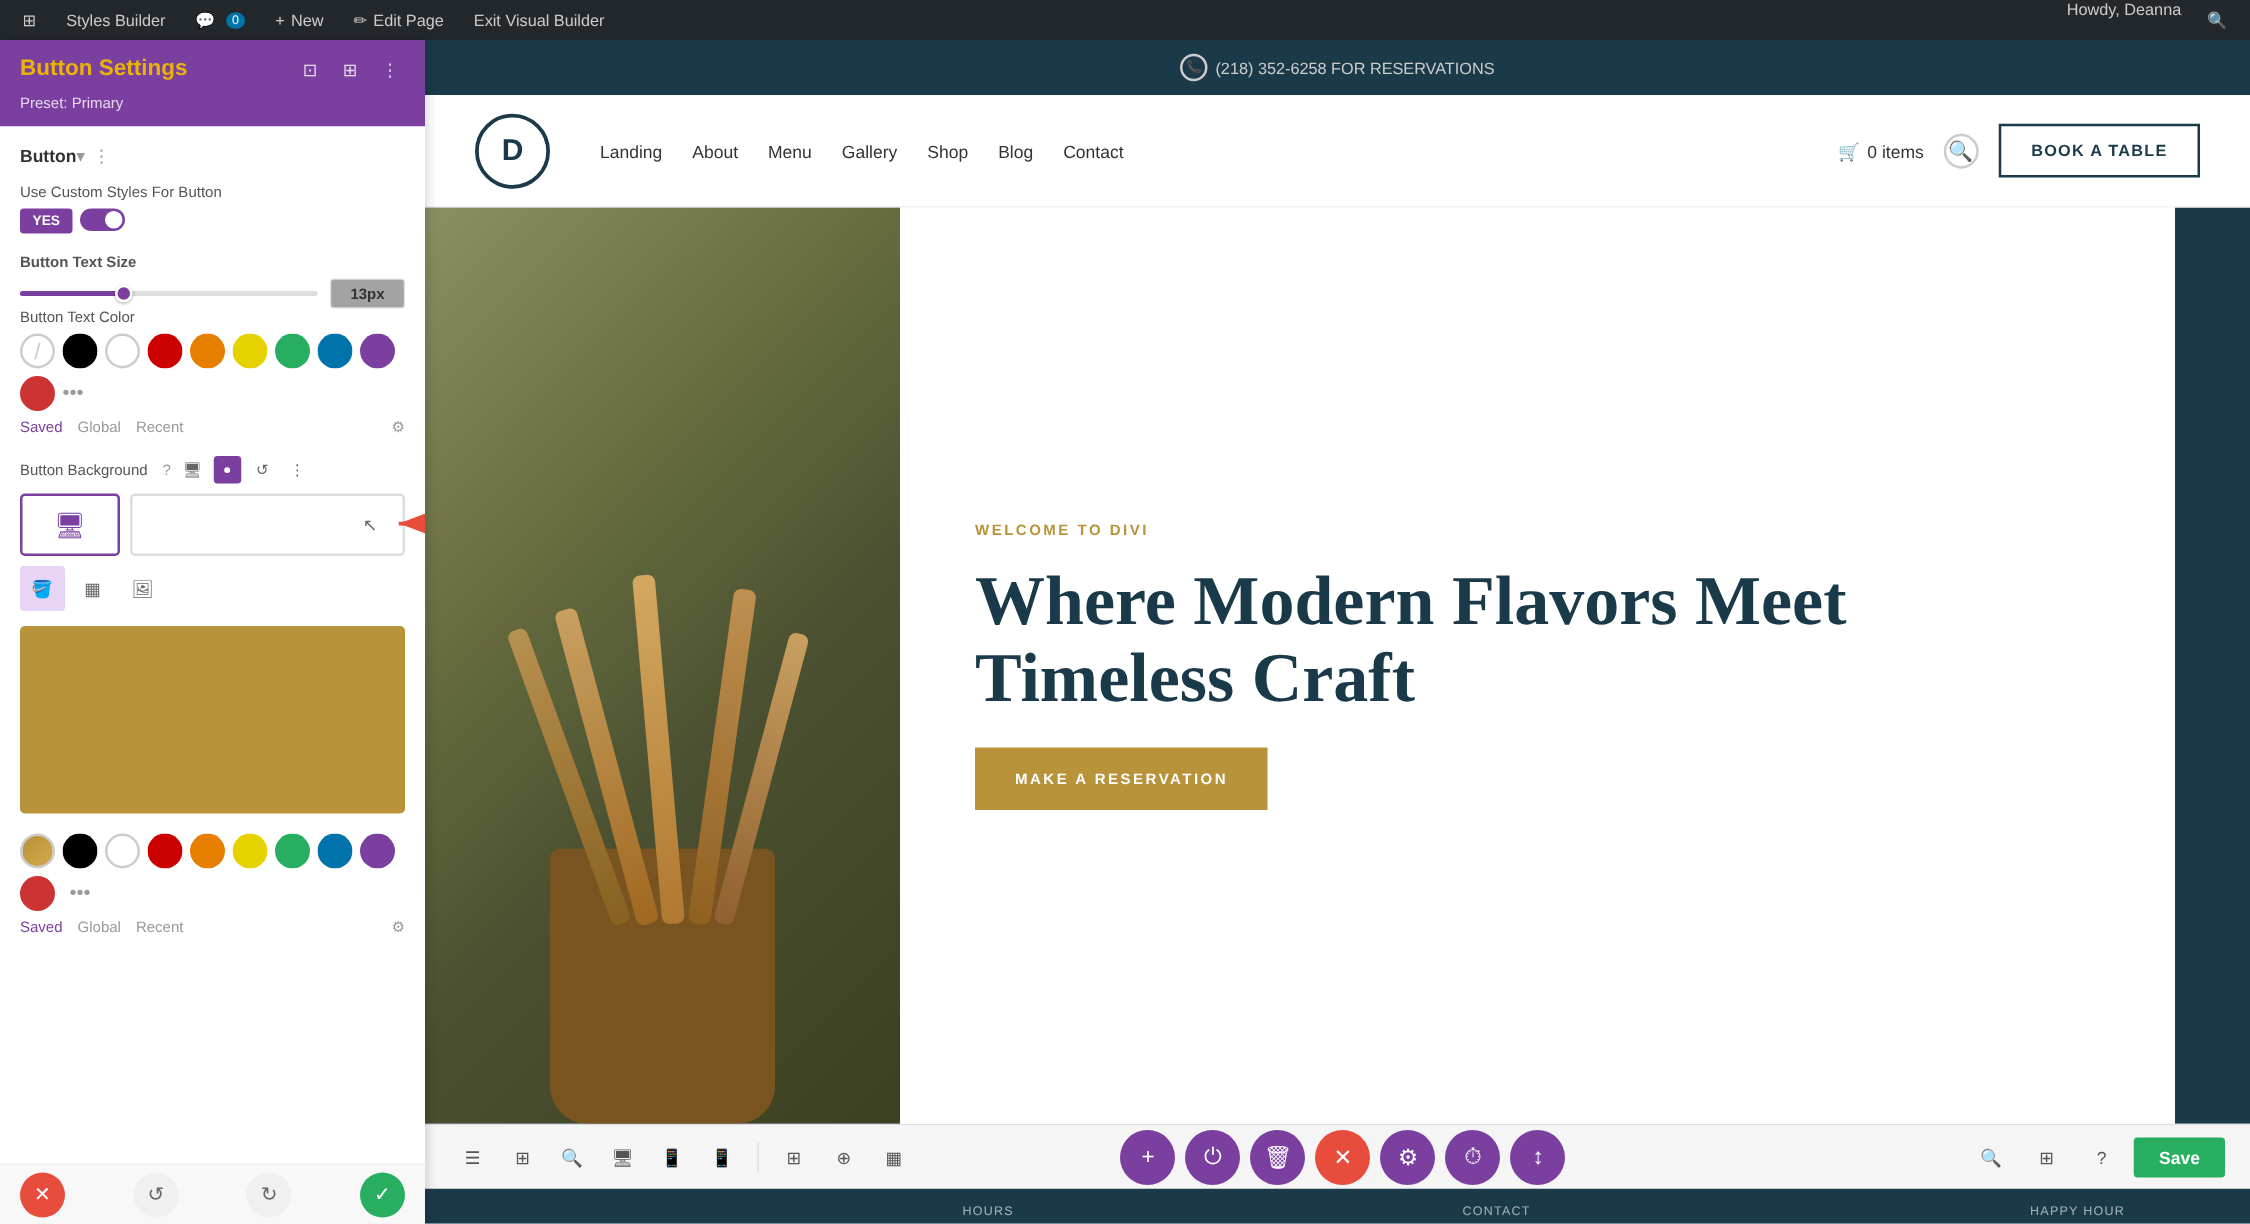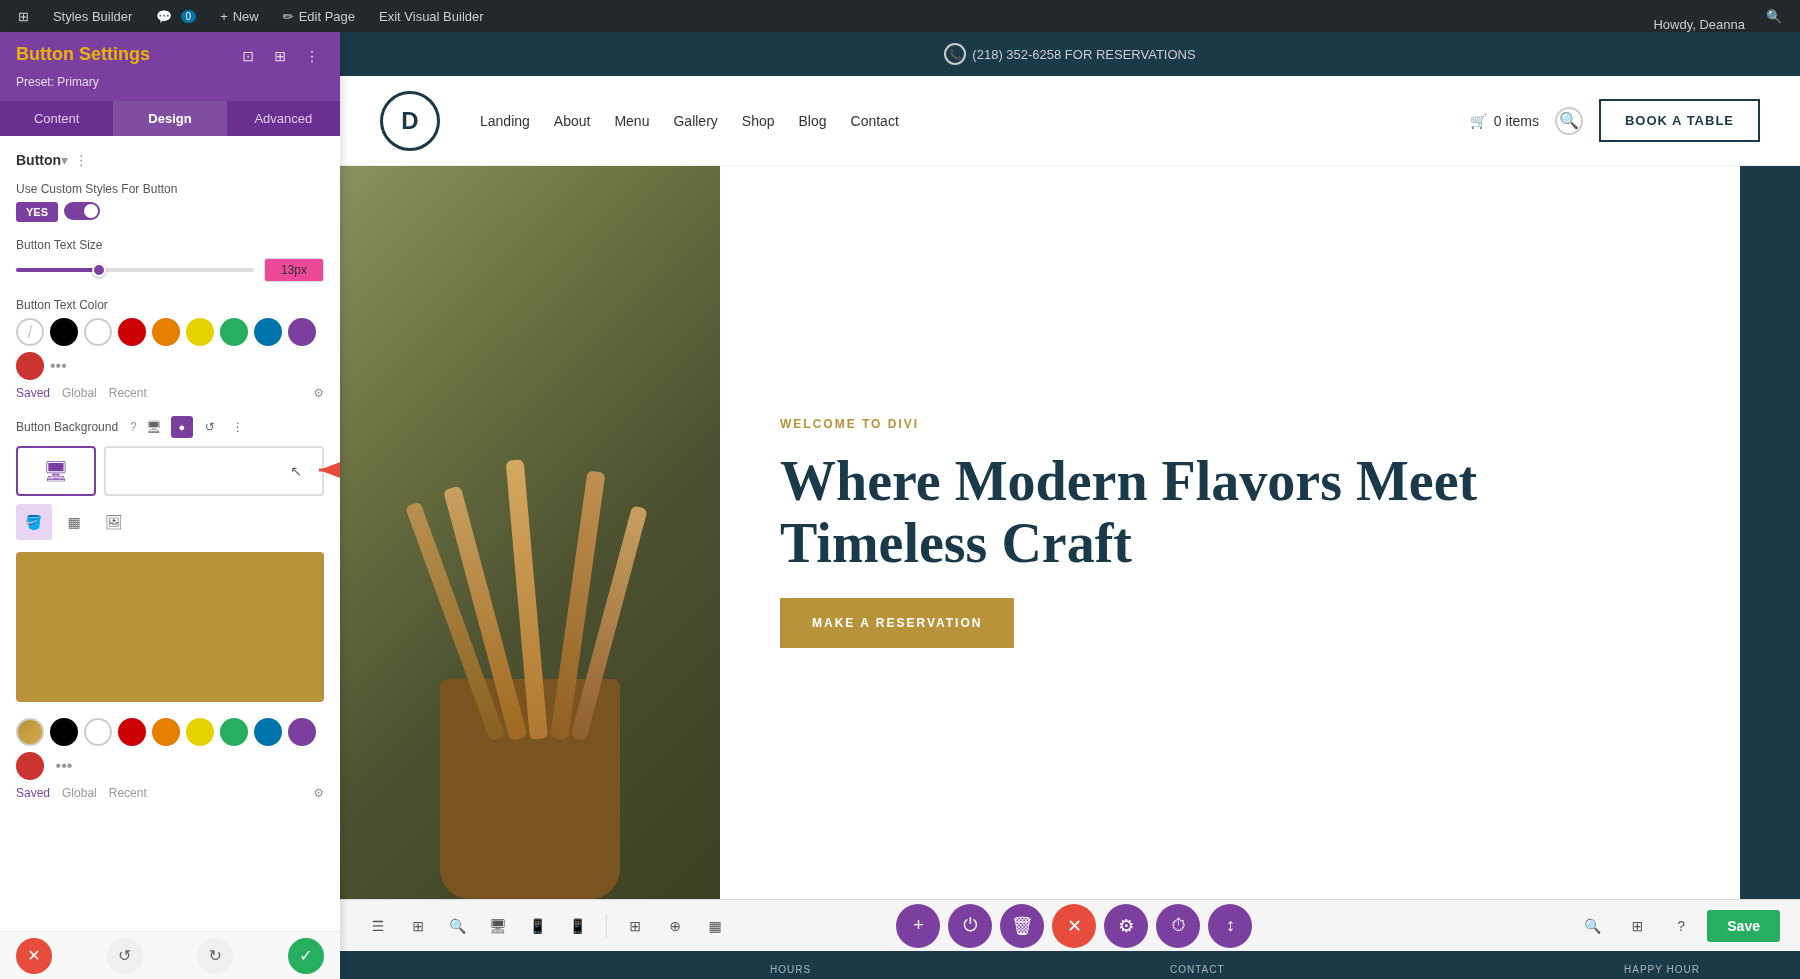--- a/index.html
+++ b/index.html
@@ -22,21 +22,21 @@
       gap: 5px;
       color: #ccc;
       font-size: 13px;
       padding: 0 8px;
       height: 100%;
       cursor: pointer;
     }
     .admin-bar-right {
       margin-left: auto;
       display: flex;
-      align-items: flex-end;
+      align-items: flex-start;
       gap: 5px;
       color: #ccc;
       font-size: 13px;
     }
     .admin-bar-right .howdy { padding: 0 8px; }
     .admin-bar-right .search-btn {
       width: 32px; height: 32px;
       display: flex; align-items: center; justify-content: center;
       cursor: pointer; color: #ccc;
     }
@@ -181,21 +181,22 @@
       content: '';
       position: absolute;
       right: 2px; top: 2px;
       width: 14px; height: 14px;
       background: white;
       border-radius: 50%;
     }
 
     
     .slider-row {
-      margin-bottom: 16px;
+      margin-bottom: 0;
+      font-weight: bold;
     }
     .slider-label {
       font-size: 12px;
       color: #555;
       margin-bottom: 6px;
     }
     .slider-control {
       display: flex;
       align-items: center;
       gap: 10px;
@@ -218,21 +219,21 @@
       left: 35%;
       top: 50%;
       transform: translate(-50%, -50%);
       width: 14px; height: 14px;
       background: #7b3fa0;
       border-radius: 50%;
       border: 2px solid white;
       box-shadow: 0 1px 3px rgba(0,0,0,0.3);
     }
     .slider-value {
-      background: #ec4899;
+      background: #a3a3a3;
       border: 1px solid #ddd;
       border-radius: 3px;
       padding: 4px 8px;
       font-size: 12px;
       color: #333;
       width: 60px;
       text-align: center;
     }
 
     
@@ -689,31 +690,20 @@
         <div class="panel-title">Button Settings</div>
         <div class="panel-preset">Preset: Primary</div>
       </div>
       <div class="panel-header-icons">
         <div class="panel-header-icon">⊡</div>
         <div class="panel-header-icon">⊞</div>
         <div class="panel-header-icon">⋮</div>
       </div>
     </div>
 
-    <div class="panel-tabs">
-      <div class="panel-tab">
-        <span>Content</span>
-      </div>
-      <div class="panel-tab active">
-        <span>Design</span>
-      </div>
-      <div class="panel-tab">
-        <span>Advanced</span>
-      </div>
-    </div>
 
     <div class="panel-body">
 
       <div class="section-header">
         <div class="section-title">Button</div>
         <div class="section-icons">
           <span class="section-icon">▾</span>
           <span class="section-icon">⋮</span>
         </div>
       </div>

